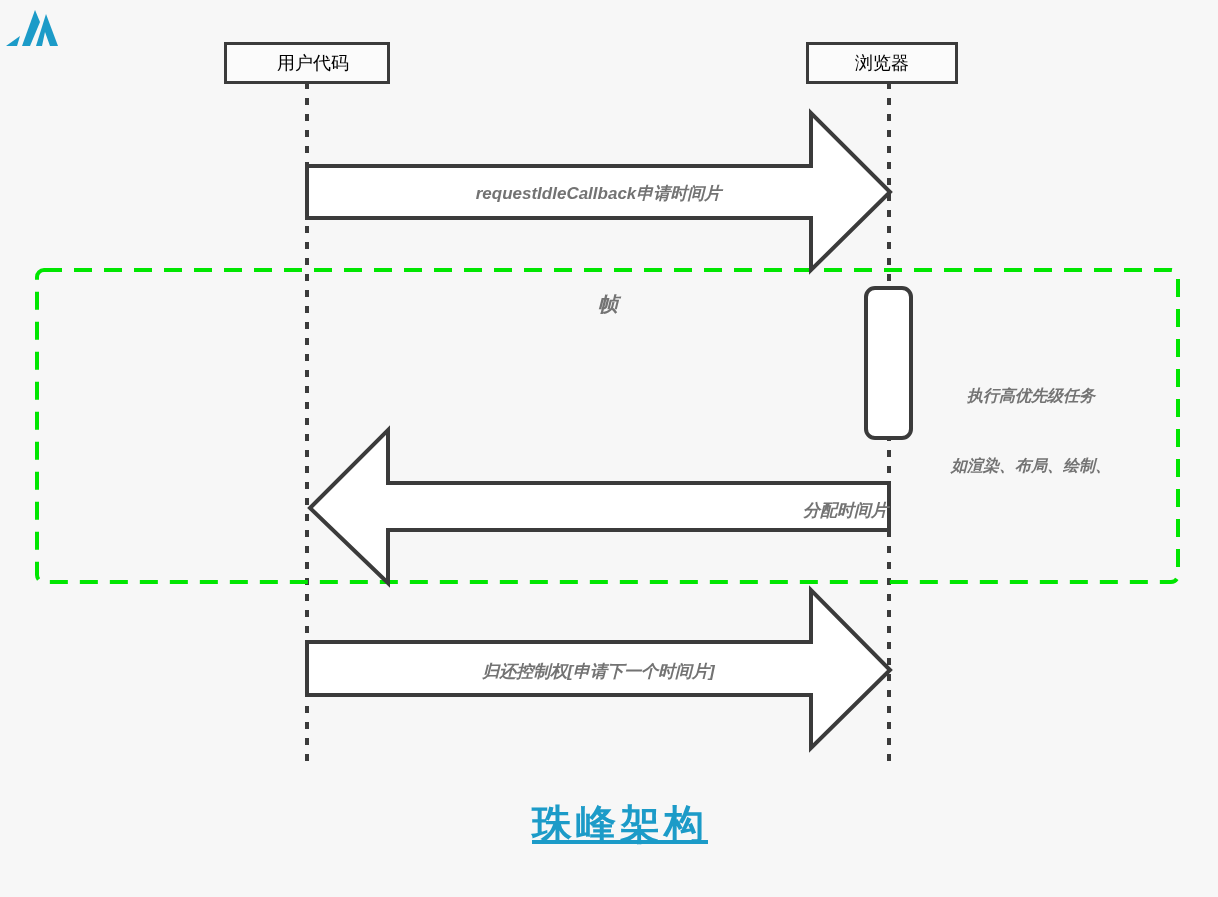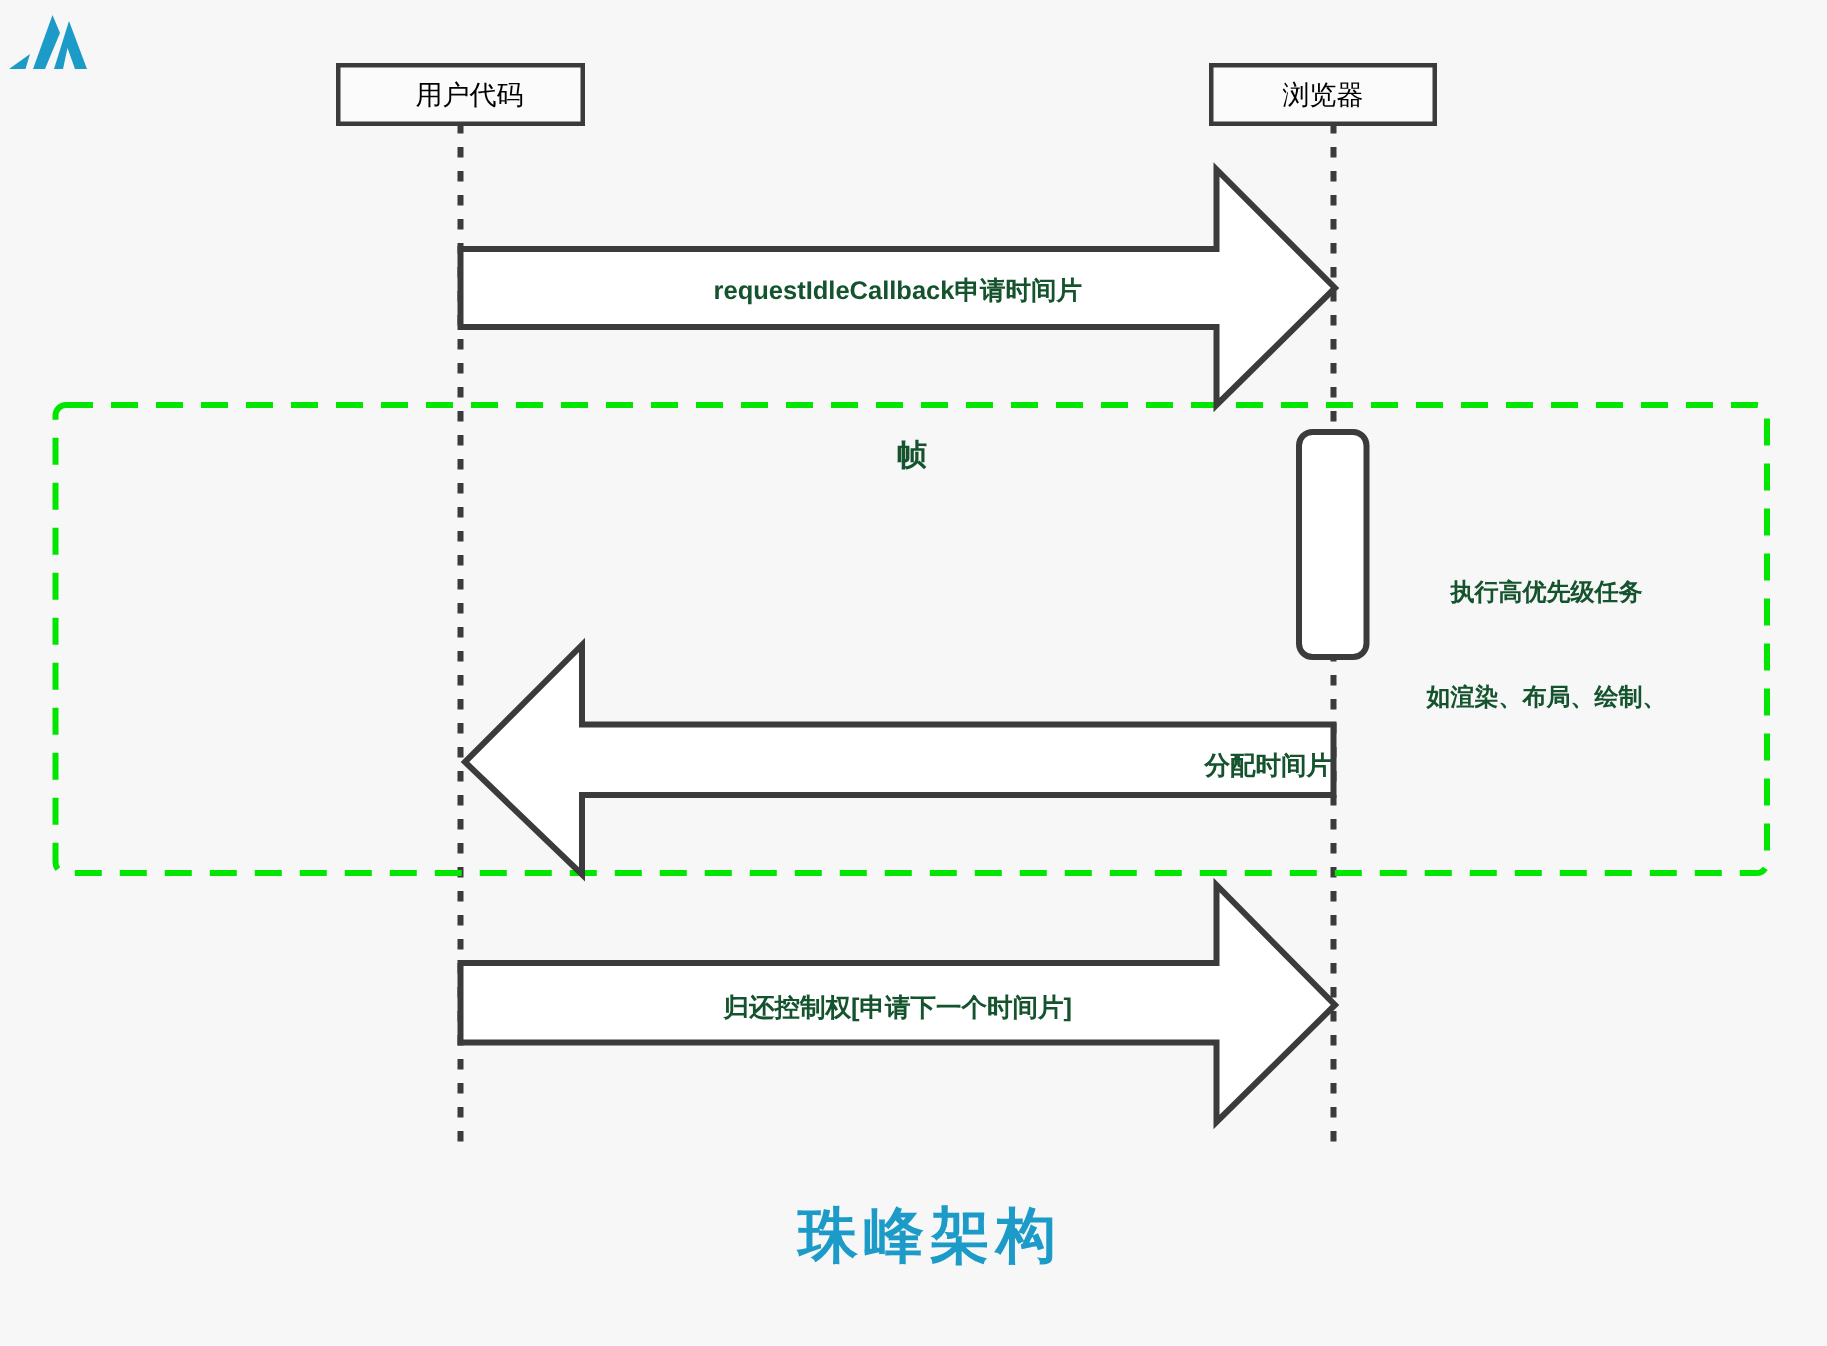--- a/index.html
+++ b/index.html
@@ -21,24 +21,25 @@
     height: 897px;
   }
   svg.canvas {
     position: absolute;
     left: 0; top: 0;
     width: 1218px;
     height: 897px;
   }
   .lbl {
     position: absolute;
-    color: #14532d;
+    color: #737373;
     font-weight: bold;
     white-space: pre;
     line-height: 1.25;
+    font-style: italic;
   }
   .actor-label {
     font-size: 18px;
     text-align: center;
     width: 100%;
   }
   .actor-box {
     position: absolute;
     background: #fbfbfb;
     border: 3px solid #3b3b3b;
@@ -69,20 +70,21 @@
     display: flex;
     align-items: center;
     gap: 10px;
   }
   .logo-text {
     font-size: 40px;
     font-weight: bold;
     letter-spacing: 4px;
     line-height: 1;
     white-space: pre;
+    text-decoration: underline;
   }
 </style>
 </head>
 <body>
 
 <div id="diagram-root">
 
   <svg class="canvas" viewBox="0 0 1218 897" xmlns="http://www.w3.org/2000/svg">
 
     <line x1="307" y1="82" x2="307" y2="762" stroke="#3b3b3b" stroke-width="4" stroke-dasharray="7 9"></line>

